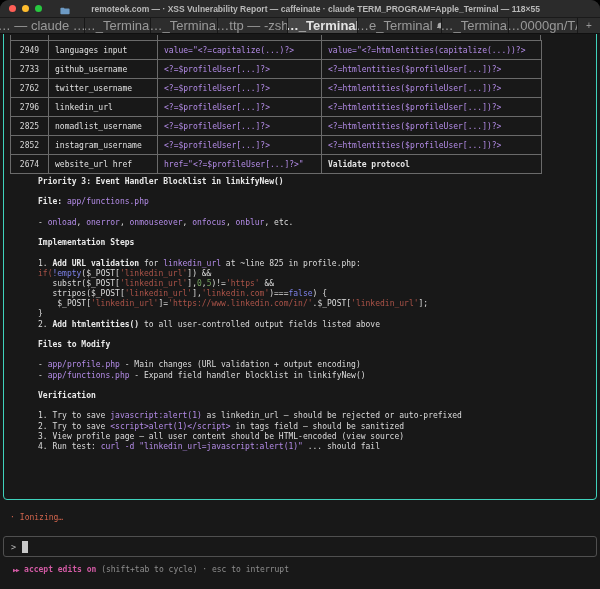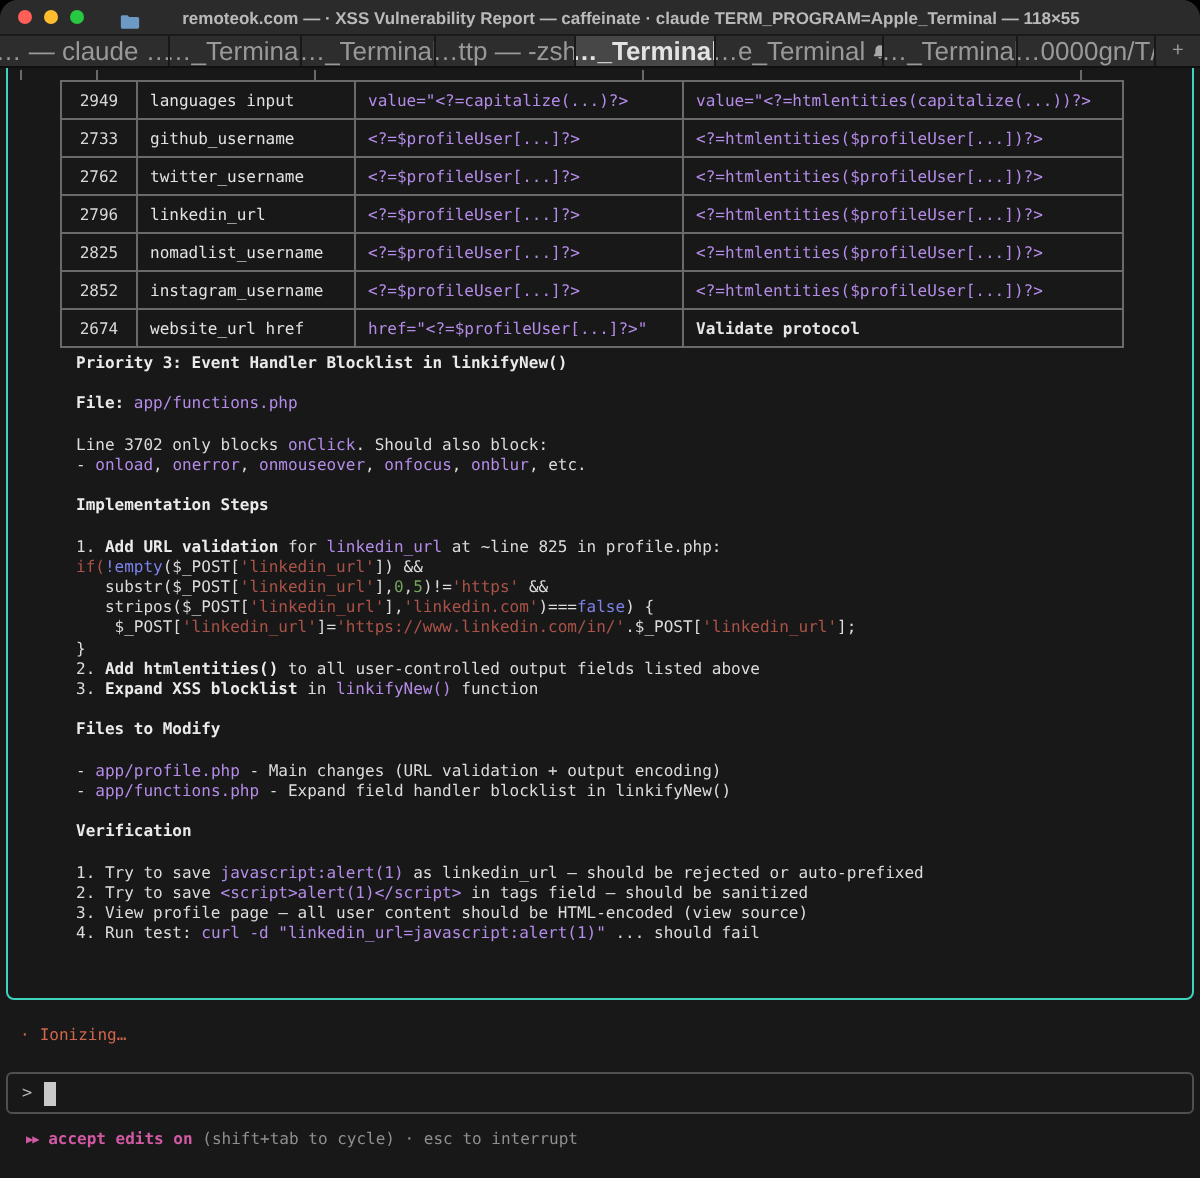--- a/index.html
+++ b/index.html
@@ -31,21 +31,21 @@
   .terminal { position:relative; height:555px; background:#181818; overflow:hidden; font-size:8px; color:#dcdcdc; }
 
   .outbox { position:absolute; left:3px; right:3px; top:-6px; height:472px;
             border:1px solid #3fd2bc; border-radius:4px; padding:6px 0 0 6px; overflow:hidden; }
 
   .partialrow { display:flex; height:5px; width:532px; }
   .partialrow i { display:block; border-left:1px solid #6a6a6a; }
   .partialrow i:nth-child(1){ width:38px; } .partialrow i:nth-child(2){ width:109px; }
   .partialrow i:nth-child(3){ width:164px; } .partialrow i:nth-child(4){ width:220px; border-right:1px solid #6a6a6a; }
 
-  table.xsstable { border-collapse:collapse; table-layout:fixed; width:532px;margin-left:20px; }
+  table.xsstable { border-collapse:collapse; table-layout:fixed; width:532px; }
   .xsstable td { border:1px solid #6a6a6a; height:19px; padding:0 0 0 6px; font-size:8px;
                  white-space:nowrap; overflow:hidden; }
   .xsstable td:nth-child(1){ width:38px; text-align:center; padding:0; }
   .xsstable td:nth-child(2){ width:109px; }
   .xsstable td:nth-child(3){ width:164px; }
   .xsstable td:nth-child(4){ width:220px; }
   .k-num { color:#d8d8d8; } .k-name { color:#e2e2e2; } .k-code { color:#b48ce8; }
   .k-plain { color:#e6e6e6; font-weight:700; }
 
   .lines { margin-top:3px; }
@@ -170,33 +170,31 @@
               <td class="k-code">href="&lt;?=$profileUser[...]?&gt;"</td>
               <td class="k-plain">Validate protocol</td>
             </tr>
           </tbody>
       </table>
       <div class="lines">
           <div class="tline"><span class="c-b">Priority 3: Event Handler Blocklist in linkifyNew()</span></div>
           <div class="tline">&nbsp;</div>
           <div class="tline"><span class="c-b">File: </span><span class="c-p">app/functions.php</span></div>
           <div class="tline">&nbsp;</div>
-          <div class="tline"><span class="c-w">Line 3702 only blocks </span><span class="c-p">onClick</span><span class="c-w">. Should also block:</span></div>
           <div class="tline"><span class="c-w">- </span><span class="c-p">onload</span><span class="c-w">, </span><span class="c-p">onerror</span><span class="c-w">, </span><span class="c-p">onmouseover</span><span class="c-w">, </span><span class="c-p">onfocus</span><span class="c-w">, </span><span class="c-p">onblur</span><span class="c-w">, etc.</span></div>
           <div class="tline">&nbsp;</div>
           <div class="tline"><span class="c-b">Implementation Steps</span></div>
           <div class="tline">&nbsp;</div>
           <div class="tline"><span class="c-w">1. </span><span class="c-b">Add URL validation</span><span class="c-w"> for </span><span class="c-p">linkedin_url</span><span class="c-w"> at ~line 825 in profile.php:</span></div>
           <div class="tline"><span class="c-s">if(</span><span class="c-f">!empty</span><span class="c-w">($_POST[</span><span class="c-s">'linkedin_url'</span><span class="c-w">]) &amp;&amp;</span></div>
           <div class="tline"><span class="c-w">   substr($_POST[</span><span class="c-s">'linkedin_url'</span><span class="c-w">],</span><span class="c-n">0</span><span class="c-w">,</span><span class="c-n">5</span><span class="c-w">)!=</span><span class="c-s">'https'</span><span class="c-w"> &amp;&amp;</span></div>
           <div class="tline"><span class="c-w">   stripos($_POST[</span><span class="c-s">'linkedin_url'</span><span class="c-w">],</span><span class="c-s">'linkedin.com'</span><span class="c-w">)===</span><span class="c-f">false</span><span class="c-w">) {</span></div>
           <div class="tline"><span class="c-w">    $_POST[</span><span class="c-s">'linkedin_url'</span><span class="c-w">]=</span><span class="c-s">'https://www.linkedin.com/in/'</span><span class="c-w">.$_POST[</span><span class="c-s">'linkedin_url'</span><span class="c-w">];</span></div>
           <div class="tline"><span class="c-w">}</span></div>
           <div class="tline"><span class="c-w">2. </span><span class="c-b">Add htmlentities()</span><span class="c-w"> to all user-controlled output fields listed above</span></div>
-          <div class="tline"><span class="c-w">3. </span><span class="c-b">Expand XSS blocklist</span><span class="c-w"> in </span><span class="c-p">linkifyNew()</span><span class="c-w"> function</span></div>
           <div class="tline">&nbsp;</div>
           <div class="tline"><span class="c-b">Files to Modify</span></div>
           <div class="tline">&nbsp;</div>
           <div class="tline"><span class="c-w">- </span><span class="c-p">app/profile.php</span><span class="c-w"> - Main changes (URL validation + output encoding)</span></div>
           <div class="tline"><span class="c-w">- </span><span class="c-p">app/functions.php</span><span class="c-w"> - Expand field handler blocklist in linkifyNew()</span></div>
           <div class="tline">&nbsp;</div>
           <div class="tline"><span class="c-b">Verification</span></div>
           <div class="tline">&nbsp;</div>
           <div class="tline"><span class="c-w">1. Try to save </span><span class="c-p">javascript:alert(1)</span><span class="c-w"> as linkedin_url — should be rejected or auto-prefixed</span></div>
           <div class="tline"><span class="c-w">2. Try to save </span><span class="c-p">&lt;script&gt;alert(1)&lt;/script&gt;</span><span class="c-w"> in tags field — should be sanitized</span></div>

